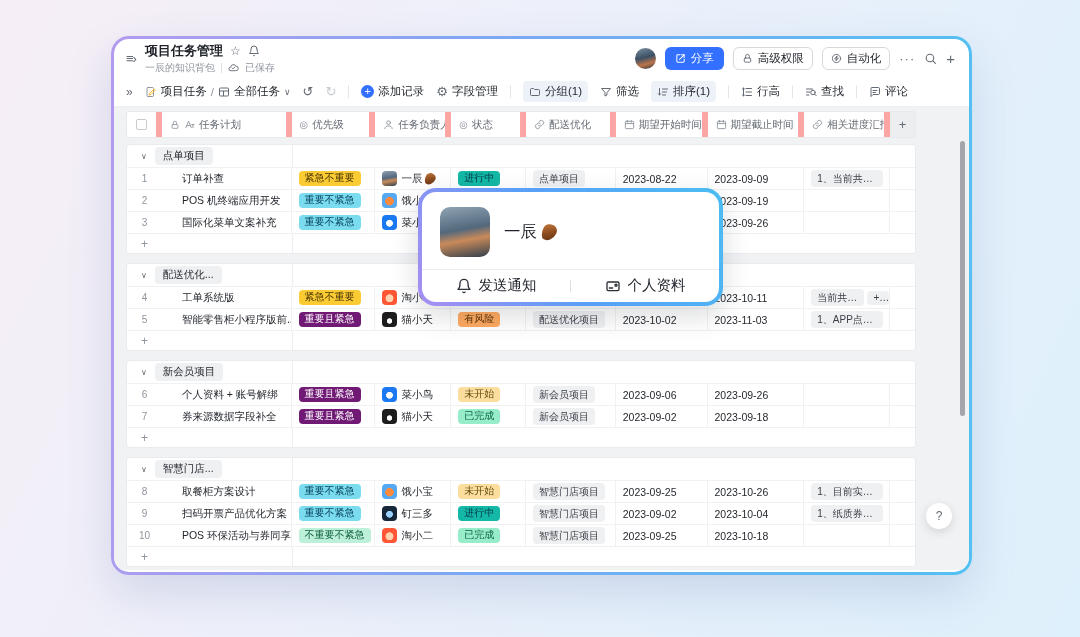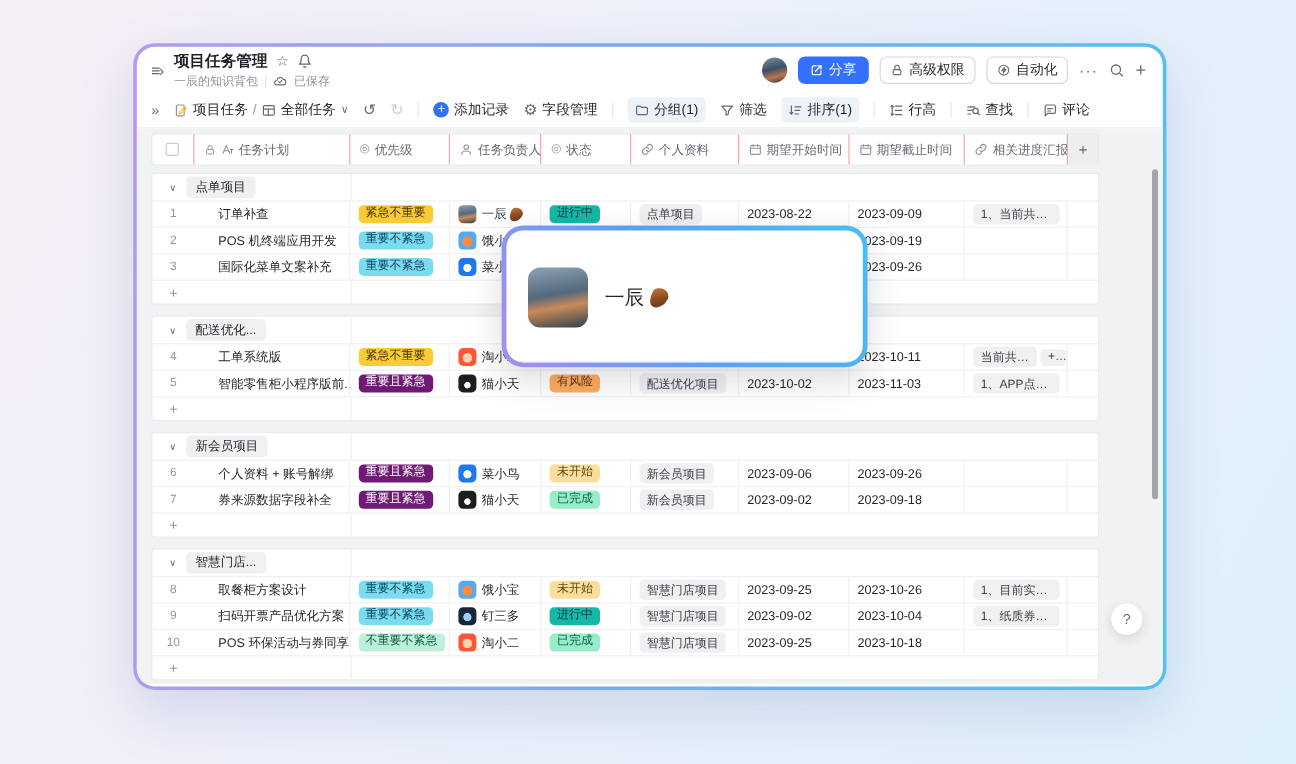--- a/index.html
+++ b/index.html
@@ -42,21 +42,21 @@
   .chev-dbl { color:#646a73; font-size:12px; }
   .undo { color:#646a73; font-size:13px; cursor:pointer; }
   .redo { color:#c8cbd0; font-size:13px; }
   .add-dot { width:13px; height:13px; border-radius:50%; background:#3370ff; color:#fff; display:inline-flex;
     align-items:center; justify-content:center; font-size:11px; line-height:1; }
   .gear { font-size:13px; color:#646a73; }
   .caret { color:#646a73; font-size:9px; }
   
   .content { position:relative; height:463px; background:#f1f2f4; padding:4px 0 0 12px; overflow:hidden; }
   .thead { display:flex; width:790px; height:27px; background:#fff; border:1px solid #e7e9ec; border-radius:3px; }
-  .hc { display:flex; align-items:center; gap:4px; padding:0 0 0 8px; border-right:1px solid #fca5a5;
+  .hc { display:flex; align-items:center; gap:4px; padding:0 0 0 8px; border-right:6px solid #fca5a5;
     font-size:10.5px; color:#646a73; overflow:hidden; white-space:nowrap; }
   .hc .ic { color:#8f959e; display:inline-flex; flex:none; }
   .hc-plus { border-right:none; background:#eceef0; display:flex; align-items:center; justify-content:center;
     color:#646a73; font-size:13px; cursor:pointer; padding:0; }
   .chk { width:11px; height:11px; border:1px solid #c8cbd0; border-radius:2px; background:#fff; cursor:pointer; }
   .group { width:790px; background:#fff; border:1px solid #e9ebee; border-radius:3px; margin-top:6px; overflow:hidden; }
   .gap9 { margin-top:9px; }
   .ghead { position:relative; display:flex; align-items:center; height:22px; }
   .gchev { color:#646a73; font-size:8px; margin-left:14px; cursor:pointer; }
   .gtag { margin-left:8px; background:#eff0f2; color:#1f2329; font-size:10.5px; padding:2px 8px;
@@ -326,21 +326,21 @@
               </span>
               <span>状态</span>
             </div>
             <div class="hc" style="width: 90px;">
               <span class="ic">
                 <svg width="11" height="11" viewBox="0 0 24 24" fill="none" stroke="currentColor" stroke-width="2" stroke-linecap="round">
                   <path d="M10 14a5 5 0 0 0 7 0l3-3a5 5 0 0 0-7-7l-2 2"></path>
                   <path d="M14 10a5 5 0 0 0-7 0l-3 3a5 5 0 0 0 7 7l2-2"></path>
                 </svg>
               </span>
-              <span>个人资料</span>
+              <span>配送优化</span>
             </div>
             <div class="hc" style="width: 92px;">
               <span class="ic">
                 <svg width="11" height="11" viewBox="0 0 24 24" fill="none" stroke="currentColor" stroke-width="2" stroke-linecap="round">
                   <rect x="3" y="5" width="18" height="16" rx="2"></rect>
                   <path d="M3 10h18M8 3v4M16 3v4"></path>
                 </svg>
               </span>
               <span>期望开始时间</span>
             </div>
@@ -628,20 +628,42 @@
       <div class="popup">
         <div class="popup-in">
           <div class="pp-head">
             <span class="pp-av"></span>
             <span class="pp-name">
               <span>一辰</span>
               <span class="acorn"></span>
             </span>
           </div>
           <div class="pp-div"></div>
+          <div class="pp-actions">
+            <span class="pp-btn">
+              <span class="ic">
+                <svg width="16" height="16" viewBox="0 0 24 24" fill="none" stroke="currentColor" stroke-width="2" stroke-linecap="round" stroke-linejoin="round">
+                    <path d="M18 8a6 6 0 0 0-12 0c0 7-3 9-3 9h18s-3-2-3-9"></path>
+                    <path d="M13.7 21a2 2 0 0 1-3.4 0"></path>
+                  </svg>
+              </span>
+              <span>发送通知</span>
+            </span>
+            <span class="pp-vsep"></span>
+            <span class="pp-btn">
+              <span class="ic">
+                <svg width="16" height="16" viewBox="0 0 24 24" fill="none" stroke="currentColor" stroke-width="2" stroke-linecap="round" stroke-linejoin="round">
+                    <rect x="3" y="6" width="18" height="13" rx="2"></rect>
+                    <path d="M6.5 15h5"></path>
+                    <circle cx="16.5" cy="11" r="1.6"></circle>
+                  </svg>
+              </span>
+              <span>个人资料</span>
+            </span>
+          </div>
         </div>
       </div>
 
       <div class="help-fab">?</div>
 
     </div>
   </div>
 </div>
 
 </body></html>

